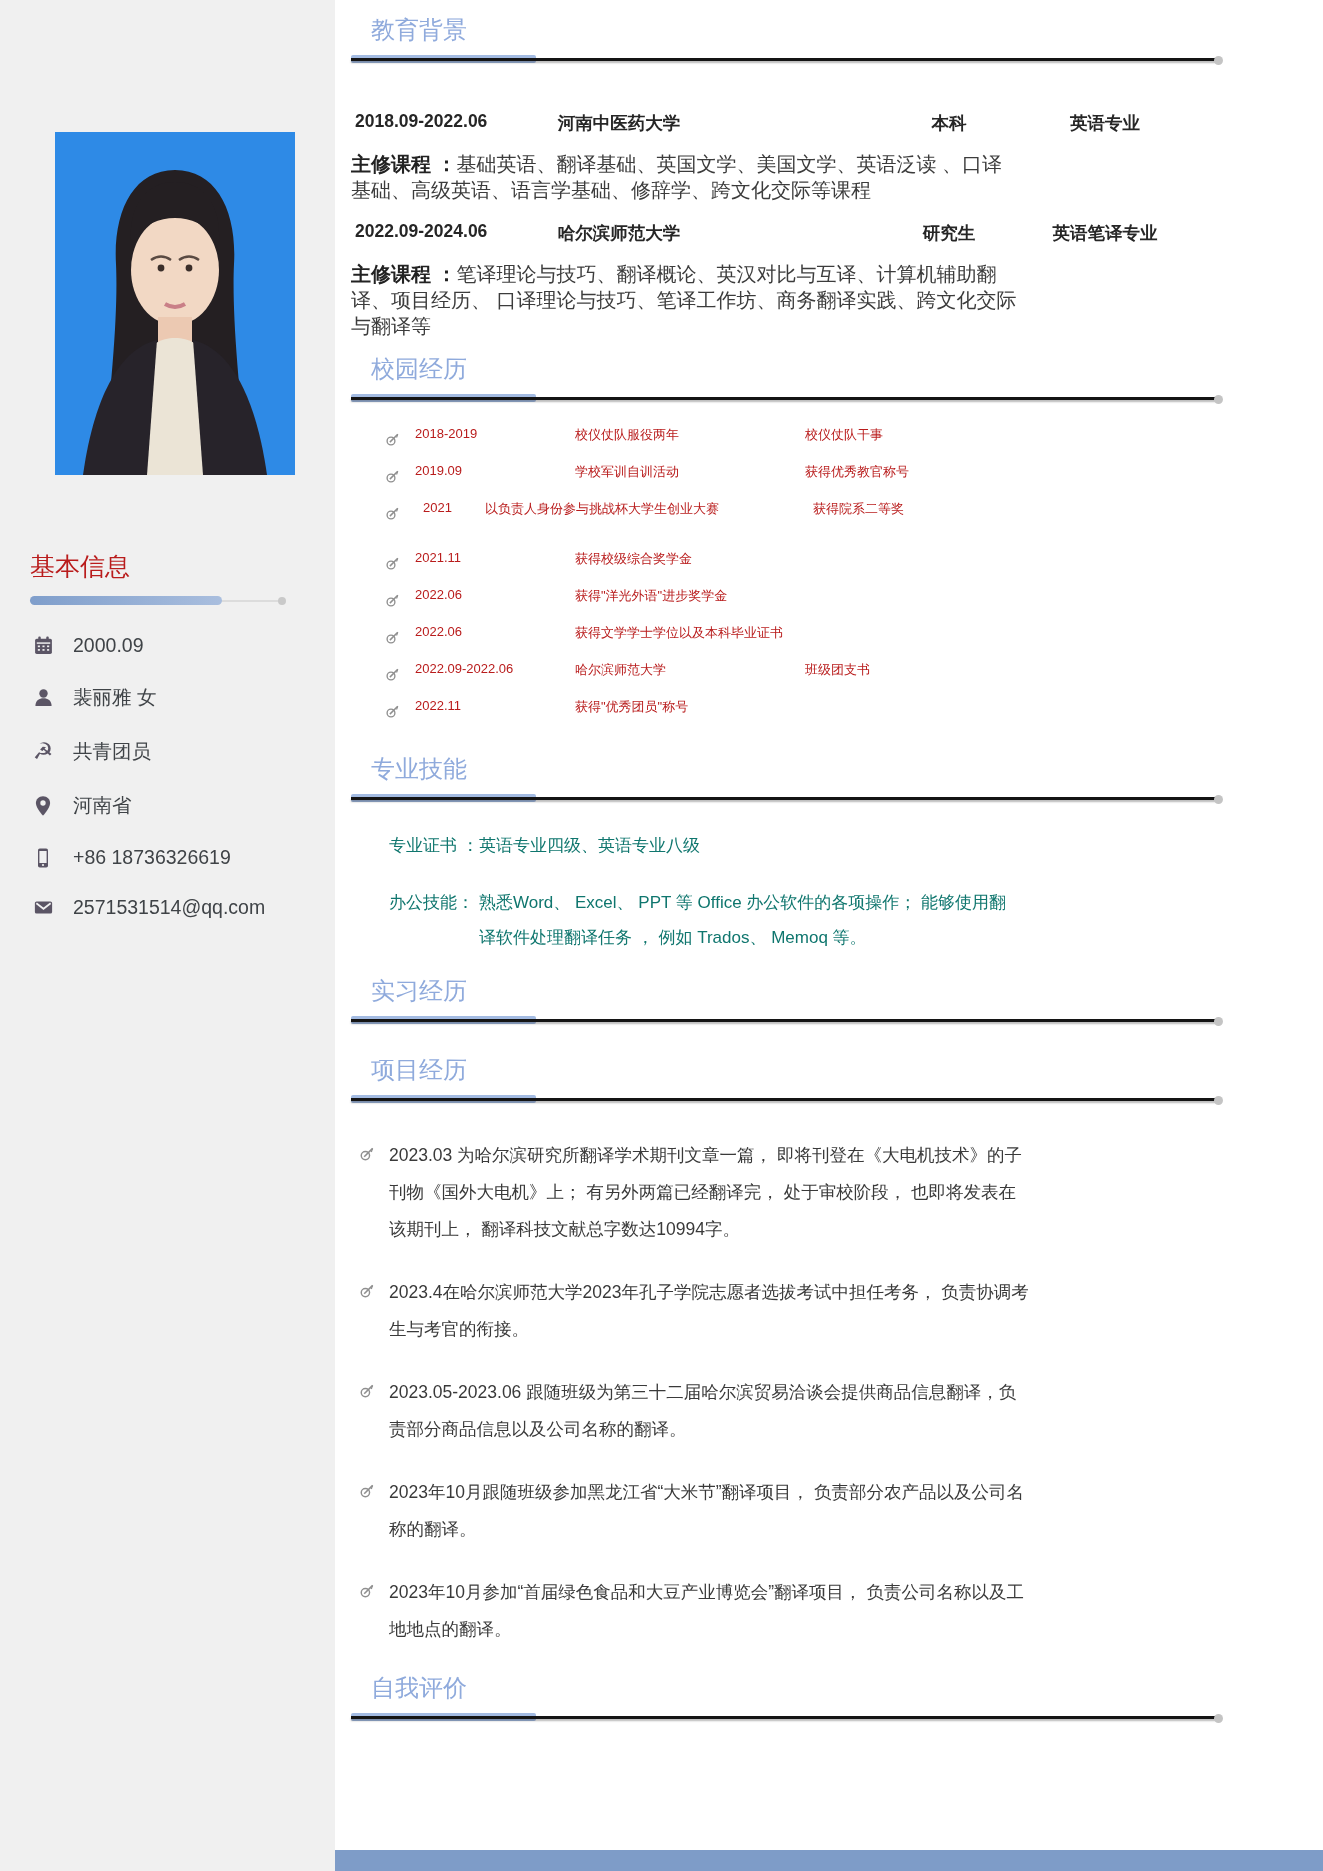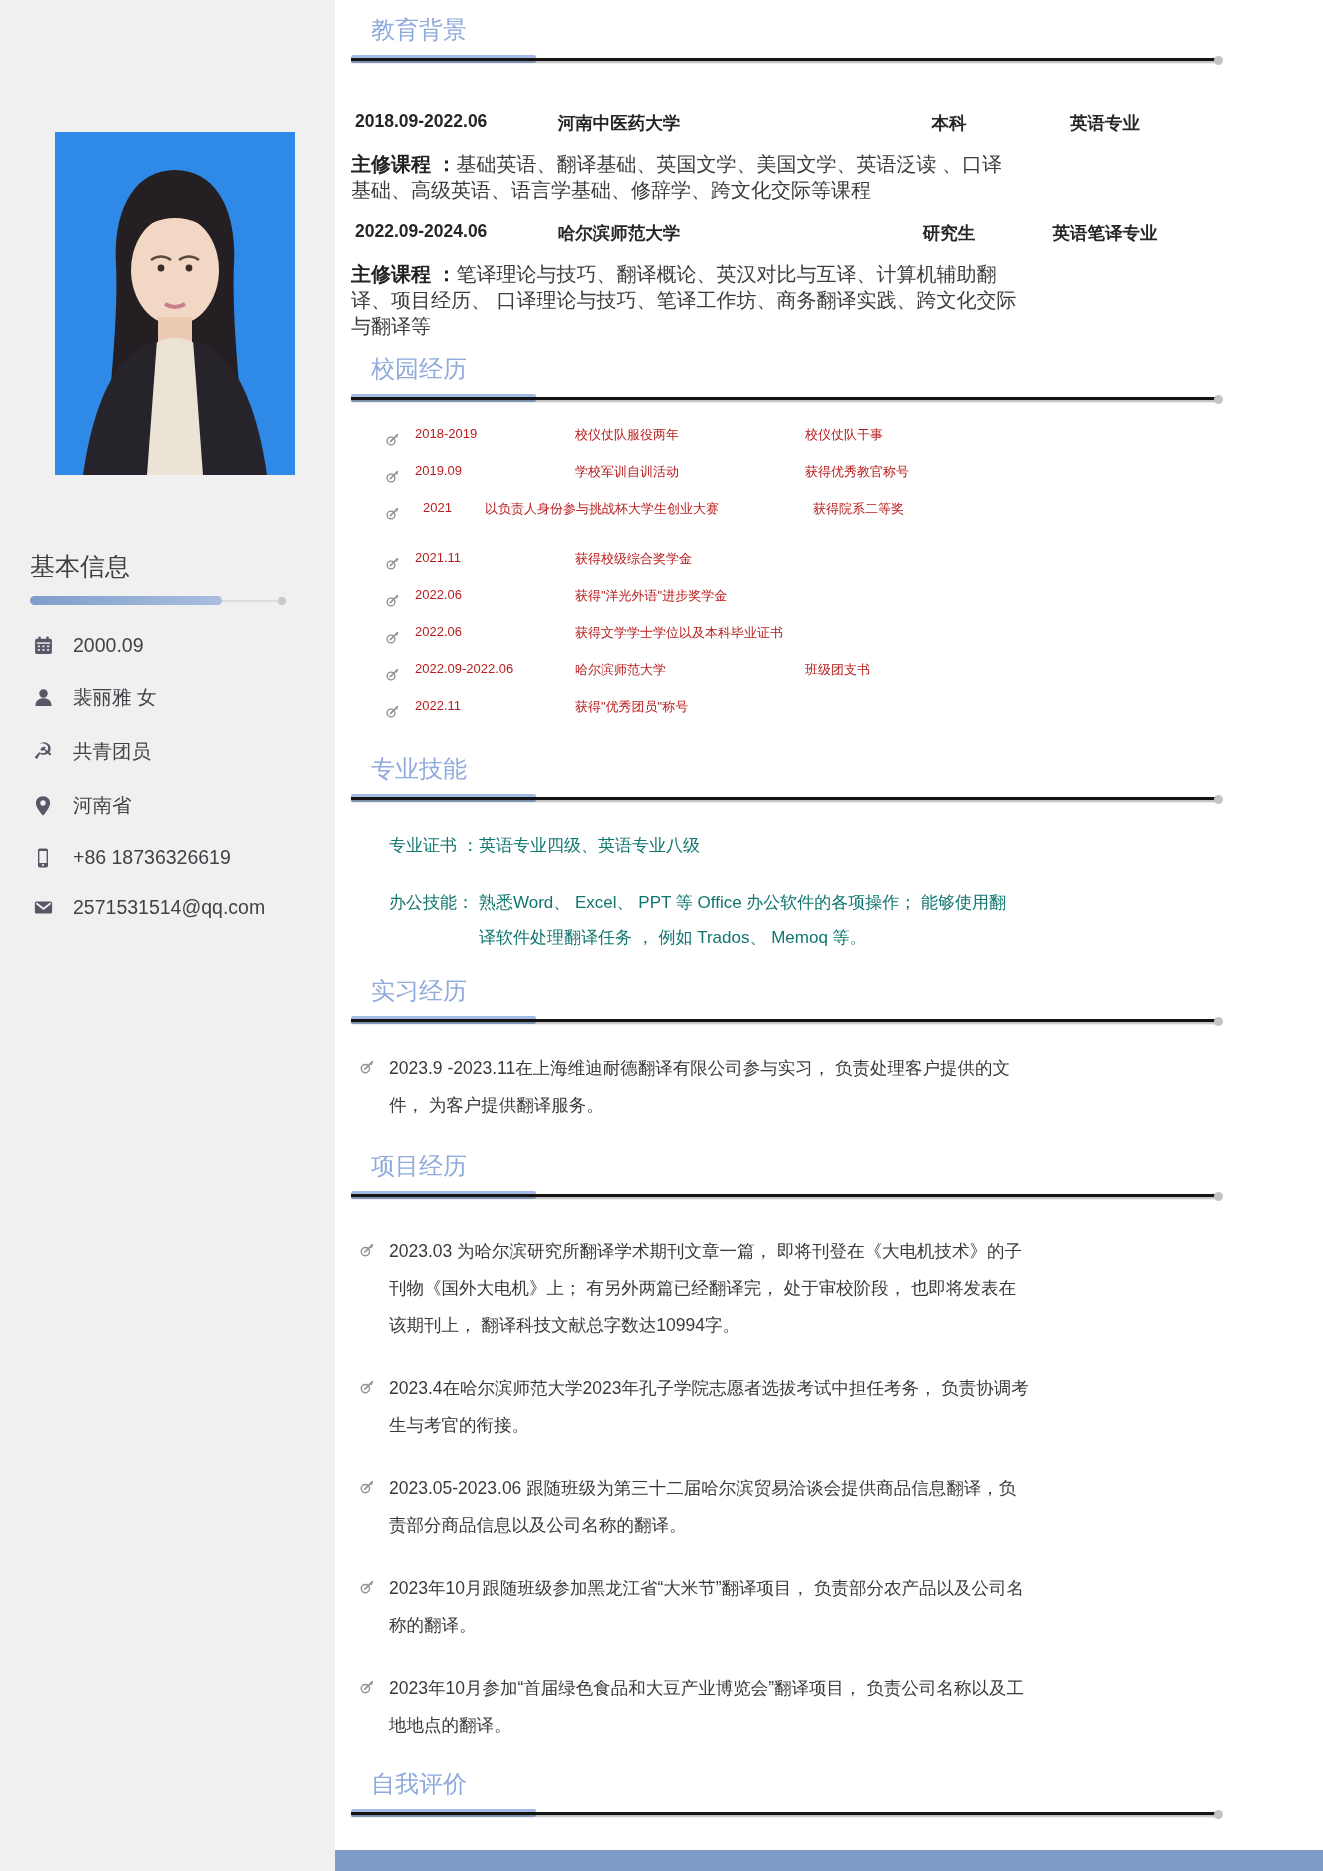--- a/index.html
+++ b/index.html
@@ -5,21 +5,21 @@
   html,body{margin:0;padding:0;}
   body{
     width:1323px;height:1871px;position:relative;overflow:hidden;
     background:#f0f0f0;
     font-family:"Liberation Sans","DejaVu Sans",sans-serif;
     color:#3a3a3a;
   }
   
   .photo{position:absolute;left:55px;top:132px;width:240px;height:343px;overflow:hidden;}
   .basic{position:absolute;left:30px;top:550px;width:256px;}
-  .basic-title{margin:0;font-size:25px;font-weight:400;color:#404040;}
+  .basic-title{margin:0;font-size:25px;font-weight:400;color:#b91c1c;}
   .s-rule{position:relative;height:11px;margin-top:13px;}
   .s-line{position:absolute;left:0;right:5px;top:4px;height:2px;background:#dcdcdc;}
   .s-accent{position:absolute;left:0;top:0;height:9px;width:192px;border-radius:5px;
             background:linear-gradient(90deg,#7f9ecb,#a9bede);}
   .s-dot{position:absolute;right:0;top:1px;width:8px;height:8px;border-radius:50%;background:#c9c9c9;}
   .s-item{display:flex;align-items:center;margin-top:27px;}
   .s-item:first-of-type{margin-top:40px;}
   .s-icon{width:26px;flex:none;display:flex;align-items:center;justify-content:center;color:#5B5565;font-size:23px;line-height:1;}
   .s-text{margin-left:17px;font-size:19.5px;color:#3f4347;}
   
@@ -332,30 +332,20 @@
 
   <div>
     <div class="intern-head">
       <h2 class="sec-title">实习经历</h2>
       <div class="rule">
           <span class="accent"></span>
           <span class="bar"></span>
           <span class="enddot"></span>
         </div>
     </div>
-    <div class="bullet">
-      <span class="b-icon">
-          <svg width="16" height="16" viewBox="0 0 20 20">
-            <circle cx="8" cy="12" r="5.2" fill="none" stroke="#8f8f8f" stroke-width="1.8"></circle>
-            <path d="M6.5 13.5 L17 3" stroke="#8f8f8f" stroke-width="2"></path>
-            <path d="M17 3 L15.4 7.4" stroke="#8f8f8f" stroke-width="1.5" fill="none"></path>
-          </svg>
-        </span>
-      <span class="b-text">2023.9 -2023.11在上海维迪耐德翻译有限公司参与实习， 负责处理客户提供的文件， 为客户提供翻译服务。</span>
-    </div>
   </div>
 
   <div class="proj">
     <div class="proj-head">
       <h2 class="sec-title">项目经历</h2>
       <div class="rule">
           <span class="accent"></span>
           <span class="bar"></span>
           <span class="enddot"></span>
         </div>

